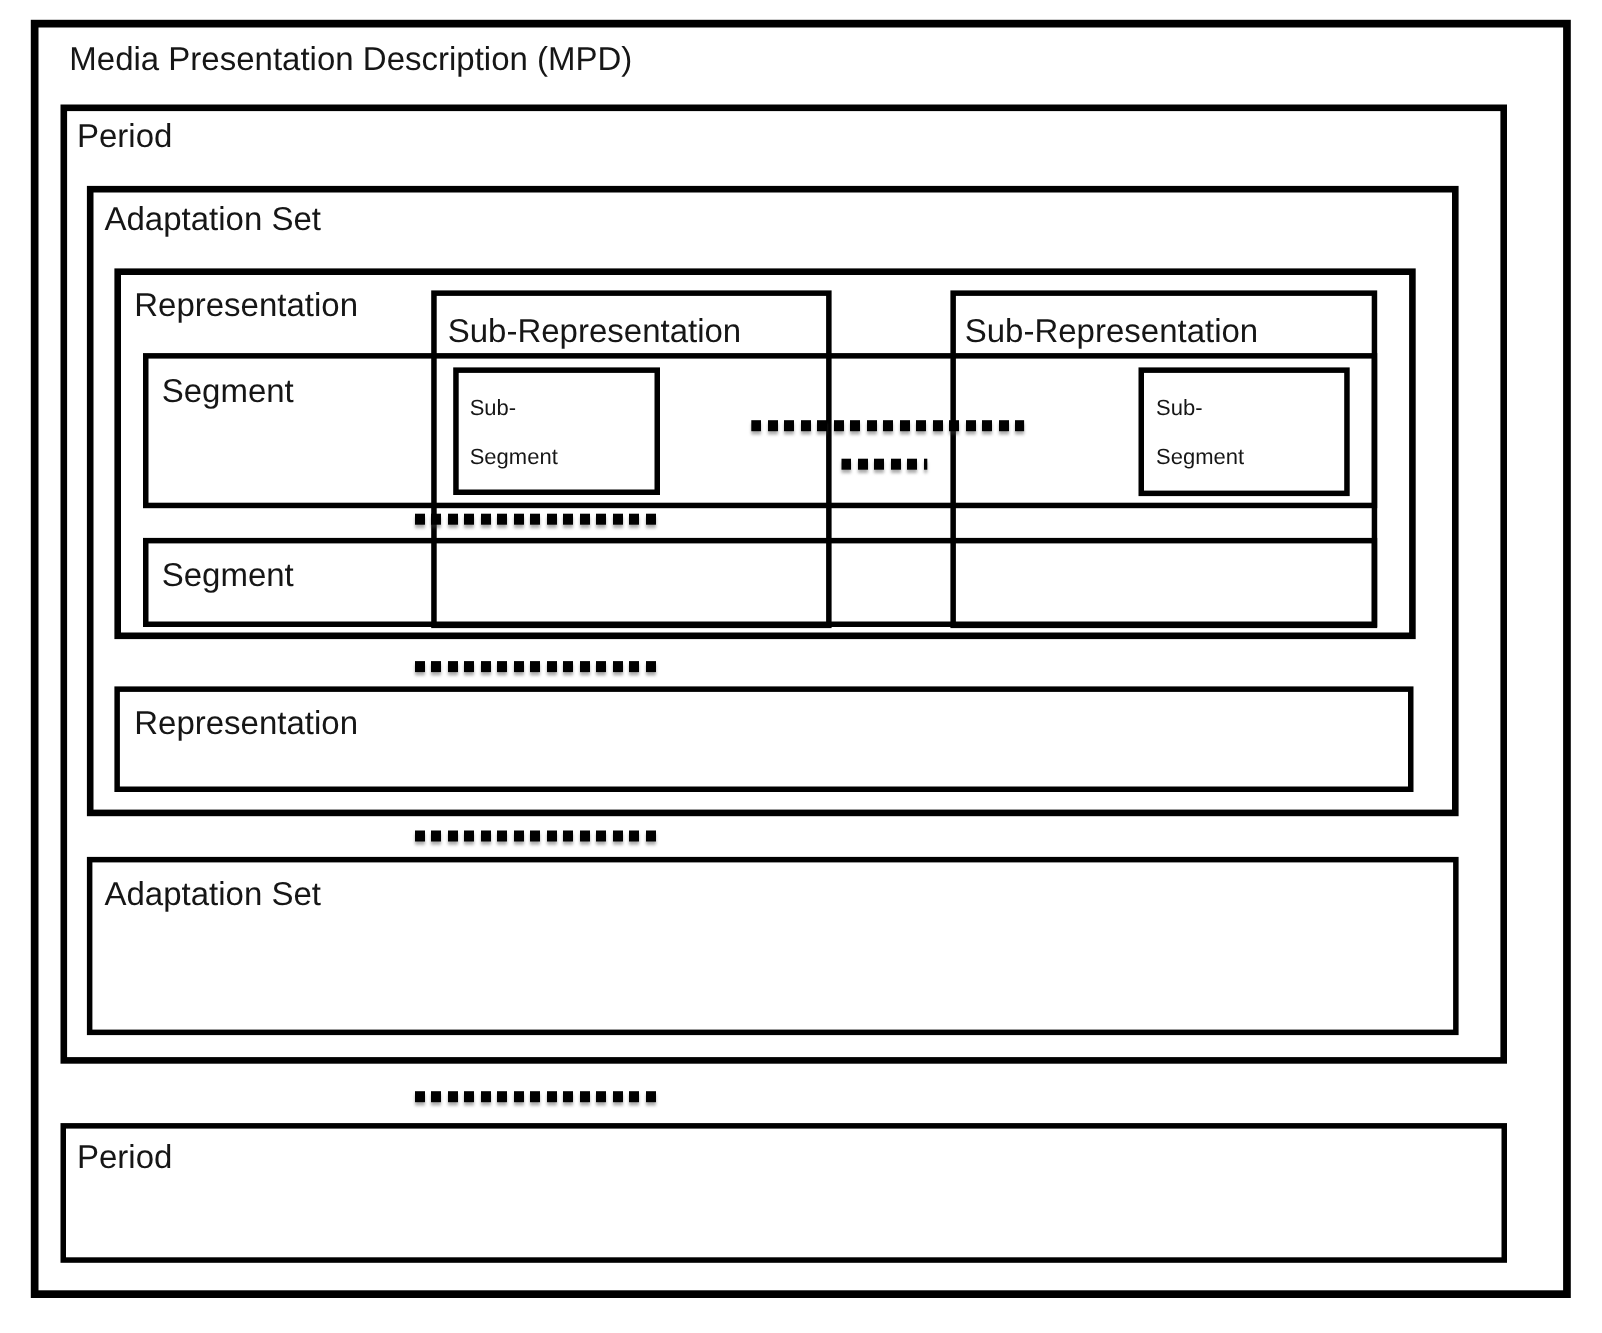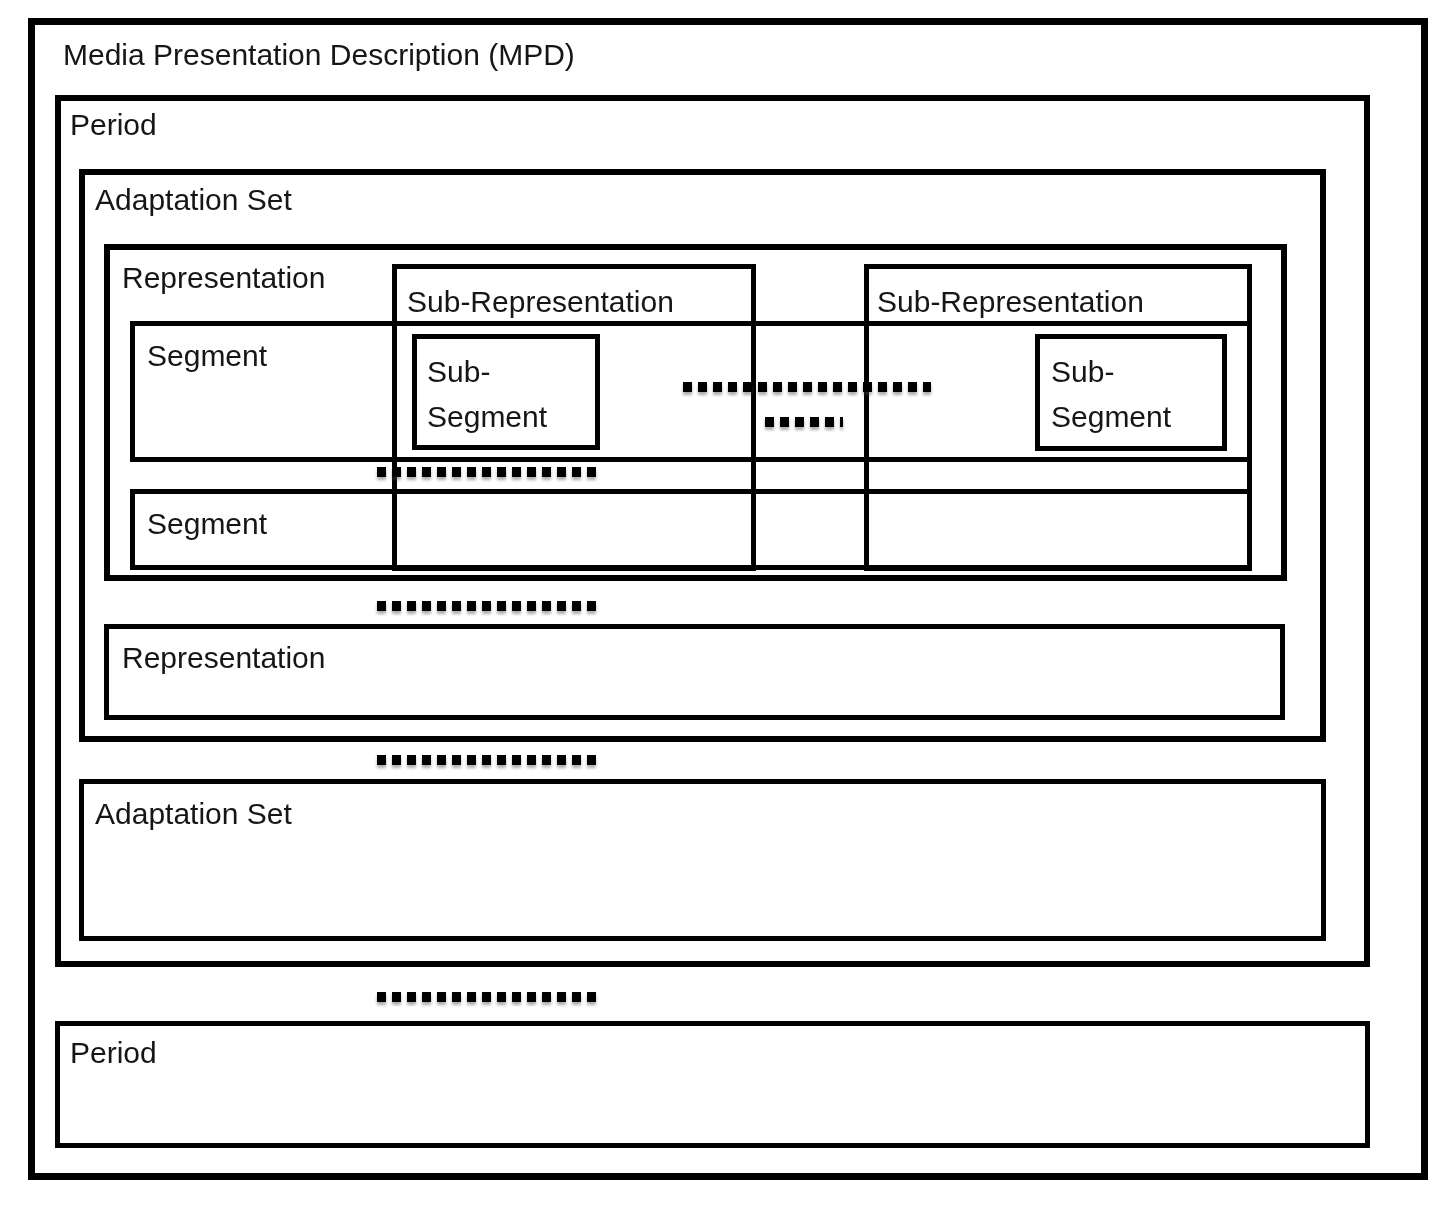--- a/index.html
+++ b/index.html
@@ -29,21 +29,21 @@
   .lbl {
     position: absolute;
     font-size: 30px;
     line-height: 34px;
     color: #161616;
     white-space: nowrap;
     letter-spacing: 0px;
   }
   .lbl2 {
     position: absolute;
-    font-size: 30px;
+    font-size: 20px;
     line-height: 45px;
     color: #161616;
     white-space: nowrap;
   }
   .dots {
     position: absolute;
     height: 10px;
     background-image: repeating-linear-gradient(to right,
       #000000 0px, #000000 9px, transparent 9px, transparent 15px);
     filter: drop-shadow(0px 3px 1.5px rgba(70,70,70,0.45));

